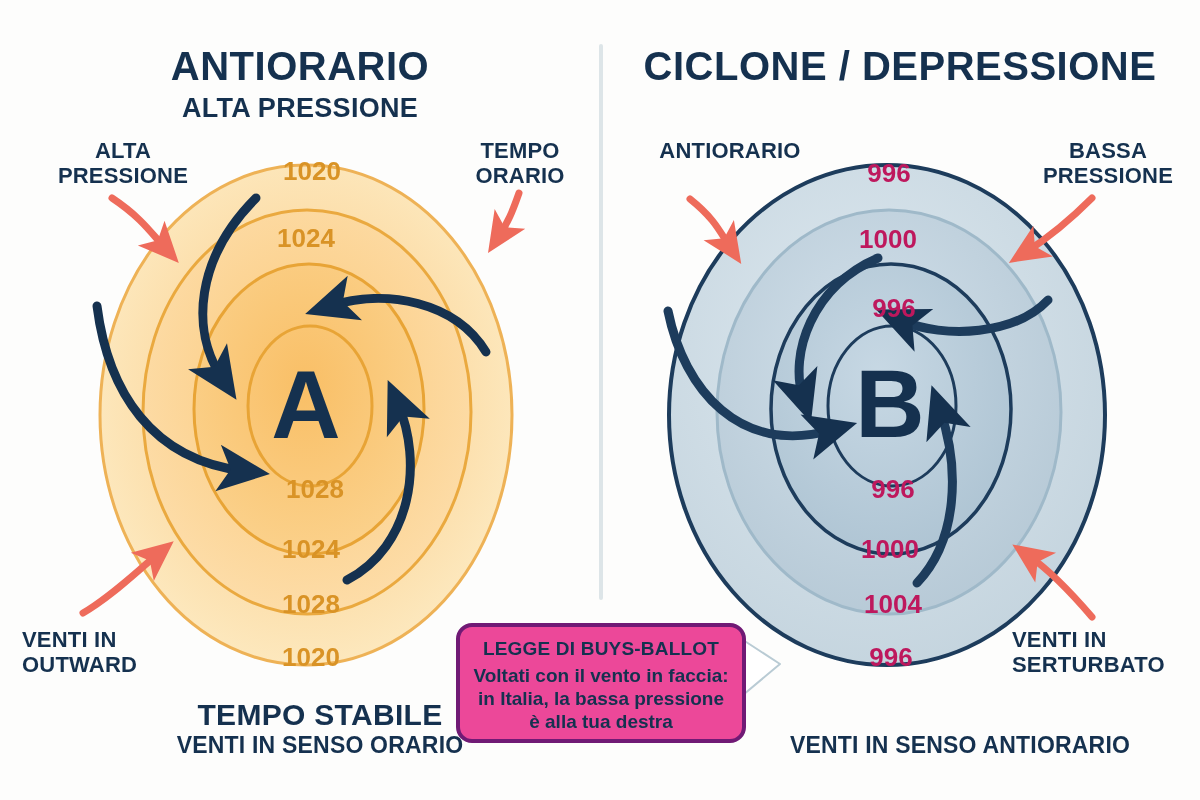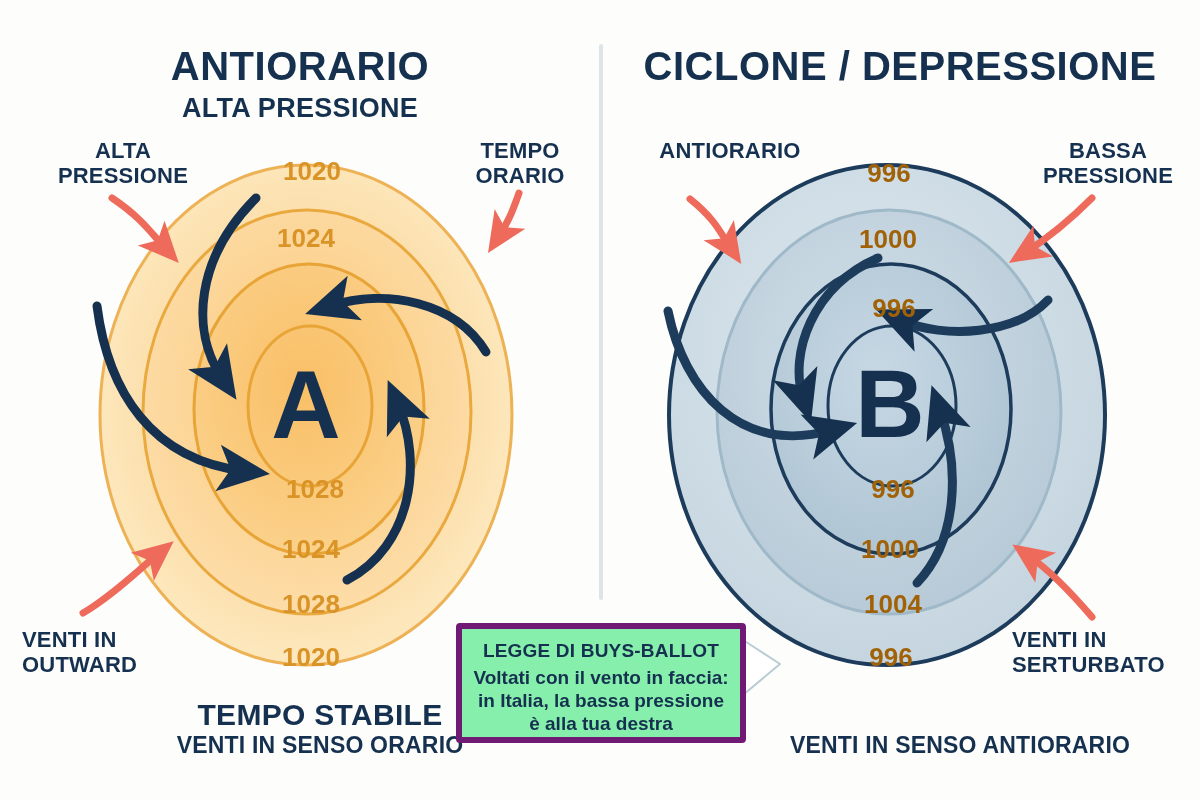--- a/index.html
+++ b/index.html
@@ -26,28 +26,28 @@
     font-size:22px;font-weight:800;line-height:1.12;
     text-align:center;letter-spacing:.2px;
   }
   .bottom-main{font-size:30px;font-weight:800;text-align:center;width:100%;letter-spacing:.3px;}
   .bottom-sub{font-size:23px;font-weight:800;text-align:center;width:100%;letter-spacing:.2px;}
   .isobar-lbl{
     position:absolute;font-size:26px;font-weight:800;
     transform:translate(-50%,-50%);white-space:nowrap;
   }
   .isobar-warm{color:#d99326;}
-  .isobar-cool{color:#a16207;}
+  .isobar-cool{color:#be185d;}
   .center-letter{
     position:absolute;font-size:96px;font-weight:800;color:#15314f;
     transform:translate(-50%,-50%);line-height:1;
   }
   .note-box{
     position:absolute;
-    border:6px solid #701a75;border-radius:4px;background:#86efac;
+    border:4px solid #701a75;border-radius:16px;background:#ec4899;
     box-sizing:border-box;
   }
   .note-title{font-size:19px;font-weight:800;color:#15314f;text-align:center;letter-spacing:.2px;}
   .note-body{font-size:19px;font-weight:700;color:#15314f;text-align:center;line-height:1.2;}
 </style>
 </head>
 <body>
 
 <div id="stage">
 

